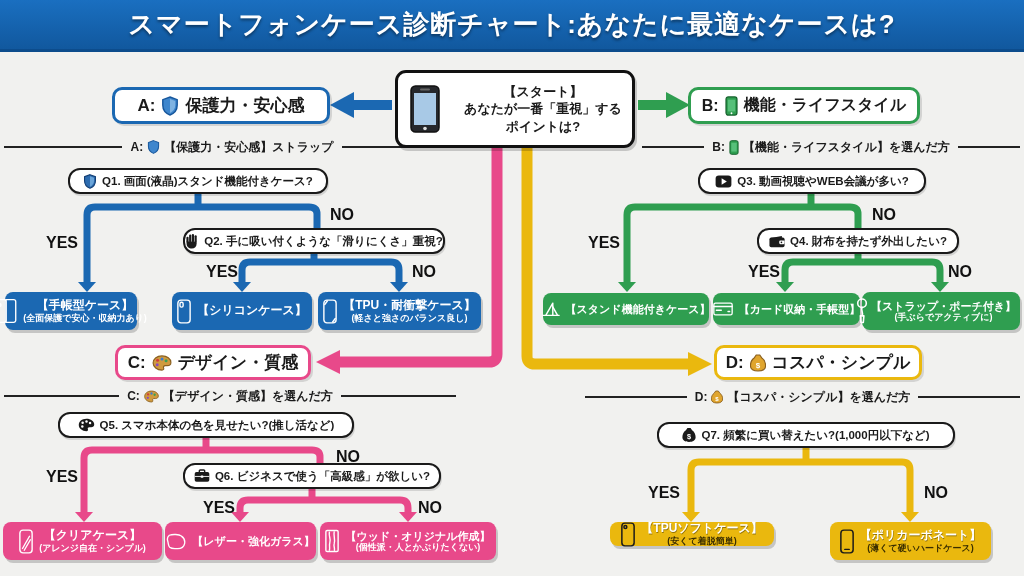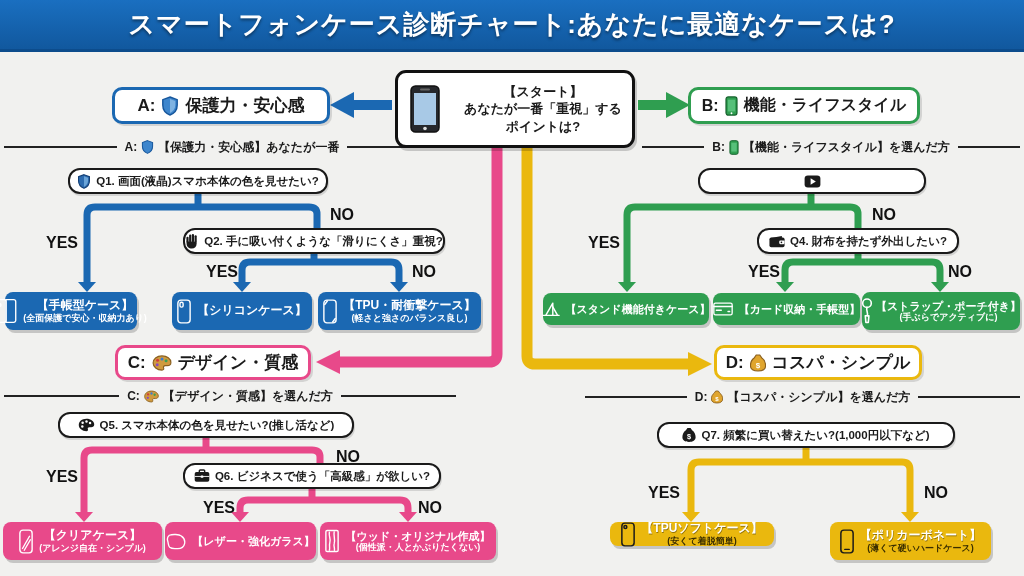--- a/index.html
+++ b/index.html
@@ -127,21 +127,21 @@
     </g>
   </svg>
 
   <div class="abs divider" style="left:4px;top:140px;width:456px;">
     <span class="line"></span>
     <span class="dvx">
       <span>A:</span>
       <svg class="inl" width="13" height="14" viewBox="0 0 20 22">
           <path d="M10 1 L18 4 V10 C18 15.5 14.7 19.3 10 21 C5.3 19.3 2 15.5 2 10 V4 Z" fill="#3e86cd" stroke="#17579c" stroke-width="1.6"></path>
         </svg>
-      <span>【保護力・安心感】あなたが一番</span>
+      <span>【保護力・安心感】ストラップ</span>
     </span>
     <span class="line"></span>
   </div>
   <div class="abs divider" style="left:642px;top:140px;width:378px;">
     <span class="line"></span>
     <span class="dvx">
       <span>B:</span>
       <svg class="inl" width="10" height="15" viewBox="0 0 14 22">
           <rect x="1" y="1" width="12" height="20" rx="2.5" fill="#2f9e50" stroke="#14622c" stroke-width="1.4"></rect>
           <rect x="3" y="4" width="8" height="13" fill="#57c07a"></rect>
@@ -227,37 +227,38 @@
         <text x="9" y="15.5" font-size="9" font-weight="bold" text-anchor="middle" fill="#fff">$</text>
       </svg>
     <span>コスパ・シンプル</span>
   </div>
 
   <div class="abs qbox" style="left:68px;top:168px;width:260px;">
     <svg class="inl" width="14" height="15" viewBox="0 0 20 22">
         <path d="M10 1 L18 4 V10 C18 15.5 14.7 19.3 10 21 C5.3 19.3 2 15.5 2 10 V4 Z" fill="#2d6cb0" stroke="#123e74" stroke-width="1.6"></path>
         <path d="M10 3.2 L15.9 5.4 V10 C15.9 14 13.5 17.2 10 18.7 Z" fill="#6aa4d8"></path>
       </svg>
-    <span>Q1. 画面(液晶)スマホ本体の色を見せたい?</span>
+    <span>Q1. 画面(液晶)スタンド機能付きケース?</span>
   </div>
   <div class="abs qbox" style="left:183px;top:228px;width:262px;">
     <svg class="inl" width="14" height="16" viewBox="0 0 16 18" fill="#1a1a1a">
         <rect x="1.6" y="4" width="2.5" height="7" rx="1.2"></rect>
         <rect x="4.7" y="1.5" width="2.5" height="9" rx="1.2"></rect>
         <rect x="7.8" y="1" width="2.5" height="9.5" rx="1.2"></rect>
         <rect x="10.9" y="2.5" width="2.5" height="8" rx="1.2"></rect>
         <path d="M1.8 9.5 H13.3 V12 C13.3 15.5 11 17.6 7.7 17.6 C4.3 17.6 1.8 15.3 1.8 12 Z"></path>
       </svg>
     <span>Q2. 手に吸い付くような「滑りにくさ」重視?</span>
   </div>
   <div class="abs qbox" style="left:698px;top:168px;width:228px;">
     <svg class="inl" width="17" height="13" viewBox="0 0 18 14">
         <rect x="0.5" y="0.5" width="17" height="13" rx="3.5" fill="#1a1a1a"></rect>
         <path d="M7 3.6 L12.6 7 L7 10.4 Z" fill="#fff"></path>
       </svg>
+    <span>Q3. 動画視聴やWEB会議が多い?</span>
   </div>
   <div class="abs qbox" style="left:757px;top:228px;width:202px;">
     <svg class="inl" width="16" height="13" viewBox="0 0 18 14">
         <path d="M2 3.2 L14.5 0.8 V3.5" fill="#1a1a1a"></path>
         <rect x="0.5" y="2.5" width="17" height="11" rx="2" fill="#1a1a1a"></rect>
         <rect x="11.5" y="6" width="6" height="4" rx="1.2" fill="#fff"></rect>
         <circle cx="14" cy="8" r="0.9" fill="#1a1a1a"></circle>
       </svg>
     <span>Q4. 財布を持たず外出したい?</span>
   </div>
@@ -350,21 +351,21 @@
     <svg class="wic" width="20" height="14" viewBox="0 0 24 16">
         <rect x="1" y="1" width="22" height="14" rx="2"></rect>
         <line x1="1" y1="5" x2="23" y2="5"></line>
         <line x1="4" y1="9.5" x2="10" y2="9.5"></line>
         <line x1="18" y1="11" x2="20" y2="11"></line>
       </svg>
     <div class="rtxt">
       <div class="rtitle sm">【カード収納・手帳型】</div>
     </div>
   </div>
-  <div class="abs rbox green" style="left:862px;top:292px;width:158px;height:38px;gap:3px;">
+  <div class="abs rbox green" style="left:862px;top:292px;width:158px;height:38px;gap:3px;justify-content:flex-end;">
     <svg class="wic" width="12" height="26" viewBox="0 0 12 26">
         <ellipse cx="6" cy="5.2" rx="4.3" ry="4.2"></ellipse>
         <path d="M6 9.4 C4.6 12.6 7.6 14.6 6.2 17.8"></path>
         <path d="M4.3 17.8 H7.9 L7.3 24.5 H4.9 Z"></path>
       </svg>
     <div class="rtxt">
       <div class="rtitle sm">【ストラップ・ポーチ付き】</div>
       <div class="rsub">(手ぶらでアクティブに)</div>
     </div>
   </div>

